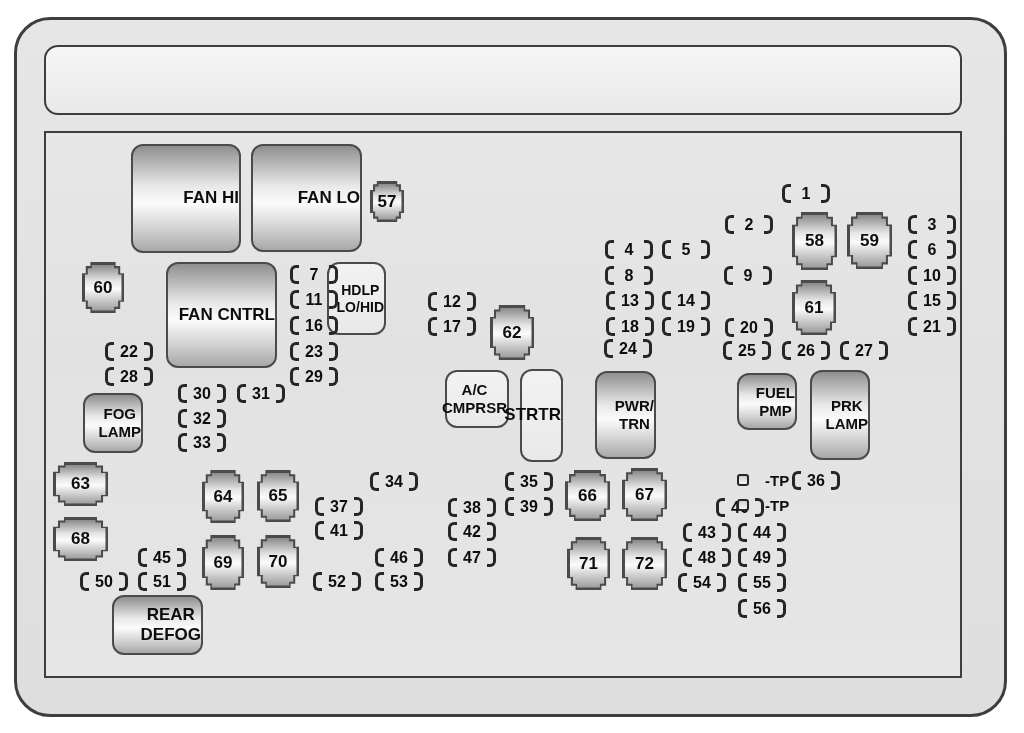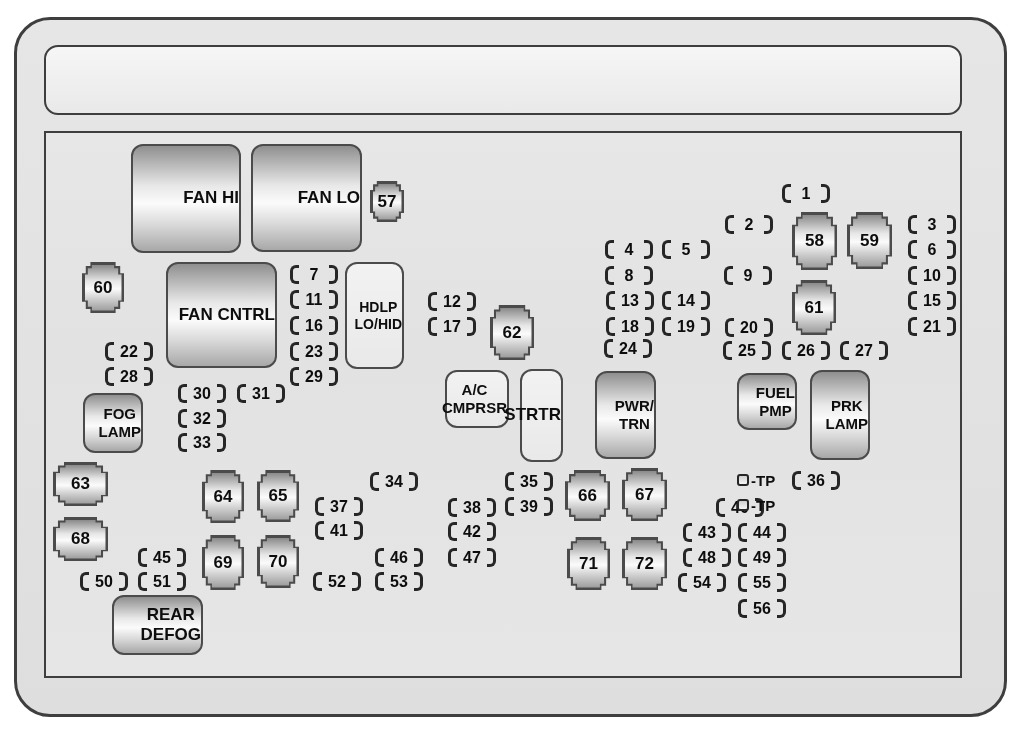--- a/index.html
+++ b/index.html
@@ -66,21 +66,21 @@
     font-weight:bold; font-size:16px;
   }
   .fuse::before, .fuse::after {
     content:""; position:absolute; top:0; bottom:0; width:9px;
     border:3px solid #262626; box-sizing:border-box;
   }
   .fuse::before { left:0; border-right:none; border-radius:6px 0 0 6px; }
   .fuse::after  { right:0; border-left:none; border-radius:0 6px 6px 0; }
 
   
-  .tp { display:flex; align-items:center; gap:2px; font-weight:bold; font-size:15px; height:16px; }
+  .tp { display:flex; align-items:center; gap:16px; font-weight:bold; font-size:15px; height:16px; }
   .tp-sq {
     width:12px; height:12px; box-sizing:border-box;
     border:2.5px solid #262626; border-radius:3px;
     background:linear-gradient(180deg,#cfcfcf,#f5f5f5);
   }
 </style>
 </head>
 <body>
 
 <div id="stage">
@@ -112,21 +112,21 @@
     </div>
   <div class="abs brelay f15" style="left:810px;top:370px;width:60px;height:90px">
       <span>PRK
 LAMP</span>
     </div>
   <div class="abs brelay f17" style="left:112px;top:595px;width:91px;height:60px">
       <span>REAR
 DEFOG</span>
     </div>
 
-  <div class="abs brelay outline f14" style="left:345px;top:262px;width:59px;height:107px">
+  <div class="abs brelay outline f14" style="left:327px;top:262px;width:59px;height:73px">
       <span>HDLP
 LO/HID</span>
     </div>
   <div class="abs brelay outline f15" style="left:445px;top:370px;width:64px;height:58px">
       <span>A/C
 CMPRSR</span>
     </div>
   <div class="abs brelay outline f17" style="left:520px;top:369px;width:43px;height:93px">
       <span>STRTR</span>
     </div>

